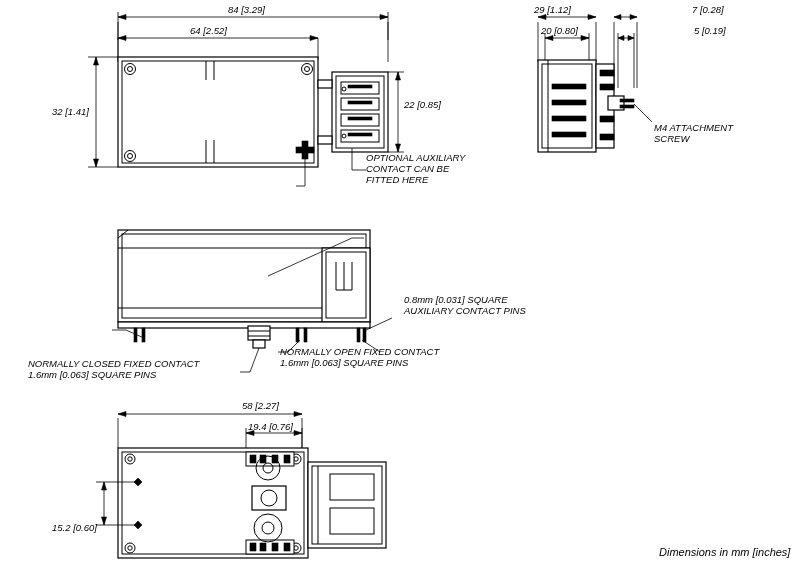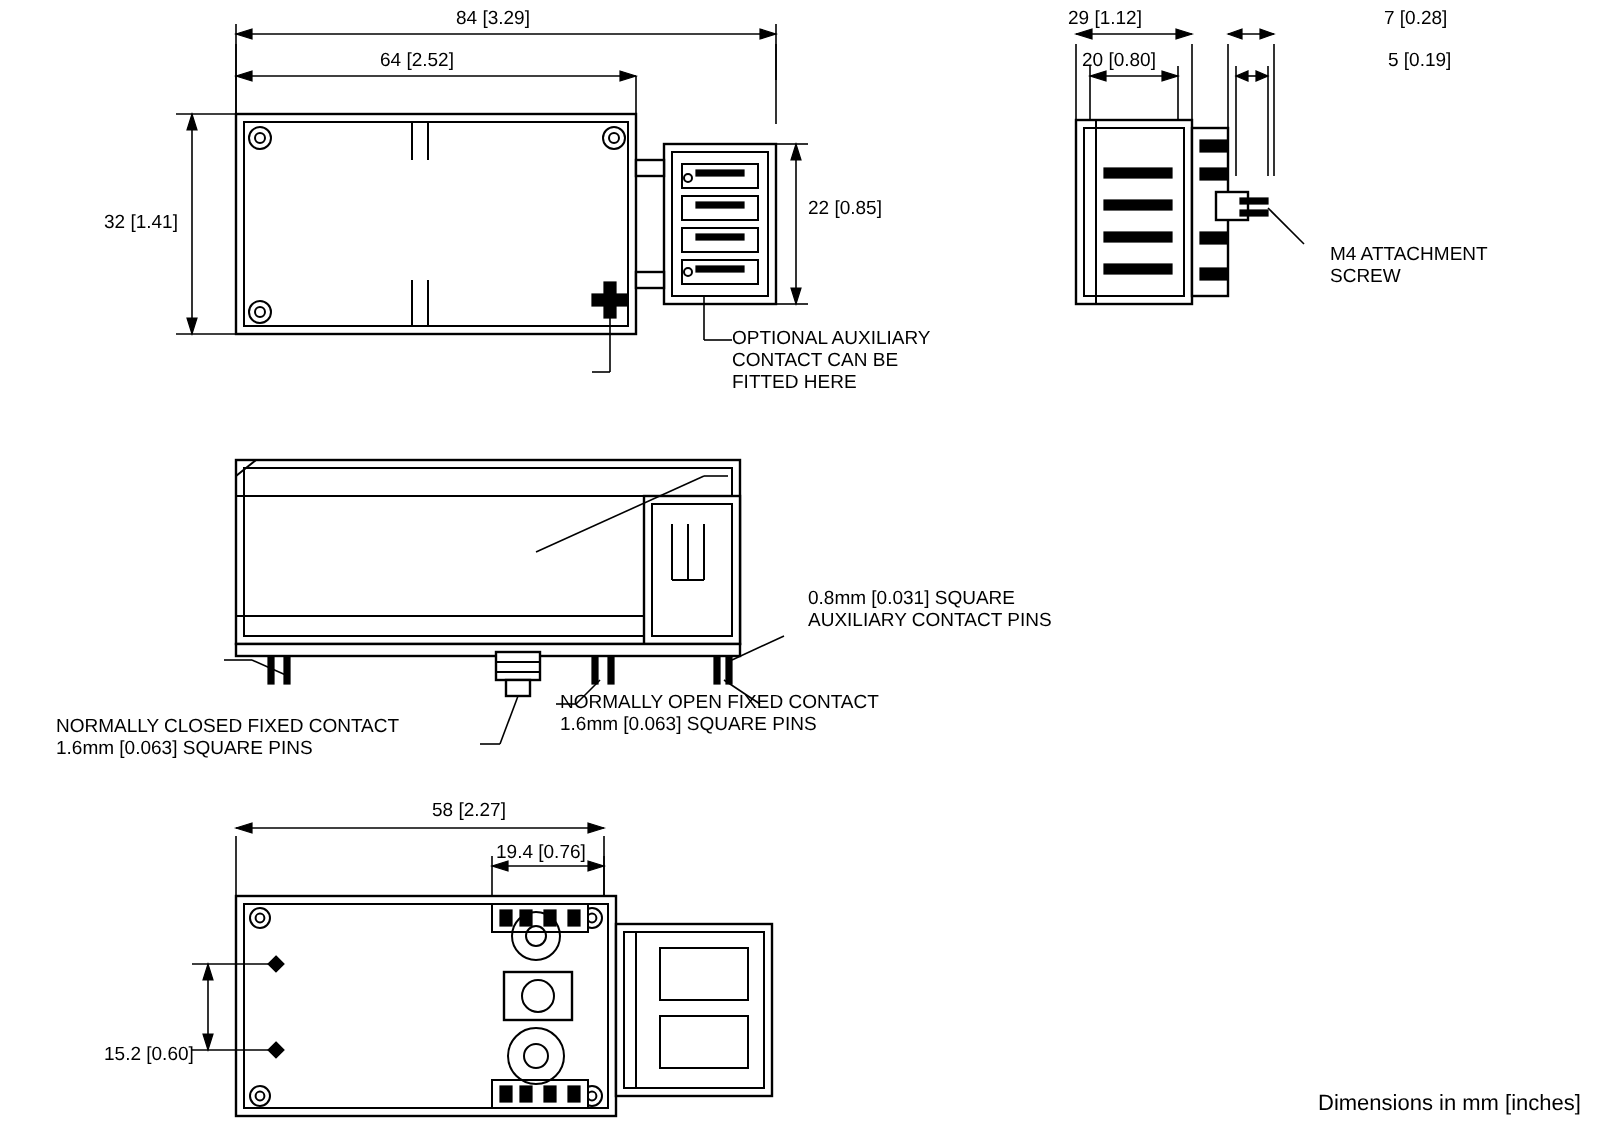--- a/index.html
+++ b/index.html
@@ -1,18 +1,18 @@
 <!DOCTYPE html>
 <html><head>
 <meta charset="utf-8">
 <style>
   html,body{margin:0;padding:0;background:#ffffff;}
   body{width:805px;height:567px;position:relative;overflow:hidden;
        font-family:"Liberation Sans",sans-serif;color:#000;}
-  #stage{position:absolute;left:0;top:0;width:805px;height:429px;}
+  #stage{position:absolute;left:0;top:0;width:805px;height:429px;font-style:italic;}
   .lbl{position:absolute;font-size:9.5px;line-height:11px;white-space:pre;color:#000;}
   .dim{position:absolute;font-size:9.5px;line-height:11px;white-space:pre;}
   .foot{position:absolute;font-size:11px;white-space:pre;padding-left:19px;}
   svg{position:absolute;left:0;top:0;}
   .ln{stroke:#000;fill:none;}
   .thin{stroke-width:1;}
   .fillw{fill:#fff;stroke:#000;stroke-width:1.2;}
   .fillk{fill:#000;stroke:#000;stroke-width:0.6;}
   .hair{stroke:#000;stroke-width:0.8;fill:none;}
 </style>
@@ -257,37 +257,37 @@
   <polygon class="fillk" points="104,482 101.5,490 106.5,490"></polygon>
   <polygon class="fillk" points="104,525 101.5,517 106.5,517"></polygon>
 
 </svg>
 
 <div class="dim" style="left:228px;top:4px;">84 [3.29]</div>
 <div class="dim" style="left:190px;top:25px;">64 [2.52]</div>
 <div class="dim" style="left:52px;top:106px;">32 [1.41]</div>
 <div class="dim" style="left:404px;top:99px;">22 [0.85]</div>
 
-<div class="lbl" style="left:366px;top:164px;">OPTIONAL AUXILIARY
+<div class="lbl" style="left:366px;top:152px;">OPTIONAL AUXILIARY
 CONTACT CAN BE
 FITTED HERE</div>
 
 <div class="dim" style="left:534px;top:4px;">29 [1.12]</div>
 <div class="dim" style="left:541px;top:25px;">20 [0.80]</div>
 <div class="dim" style="left:692px;top:4px;">7 [0.28]</div>
 <div class="dim" style="left:694px;top:25px;">5 [0.19]</div>
-<div class="lbl" style="left:654px;top:122px;margin-left:11px;">M4 ATTACHMENT
+<div class="lbl" style="left:654px;top:122px;">M4 ATTACHMENT
 SCREW</div>
 
 <div class="lbl" style="left:404px;top:294px;">0.8mm [0.031] SQUARE
 AUXILIARY CONTACT PINS</div>
 <div class="lbl" style="left:28px;top:358px;">NORMALLY CLOSED FIXED CONTACT
 1.6mm [0.063] SQUARE PINS</div>
 <div class="lbl" style="left:280px;top:346px;">NORMALLY OPEN FIXED CONTACT
 1.6mm [0.063] SQUARE PINS</div>
 
-<div class="dim" style="left:178px;top:400px;padding-left:38px;">58 [2.27]</div>
+<div class="dim" style="left:204px;top:400px;padding-left:38px;">58 [2.27]</div>
 <div class="dim" style="left:248px;top:421px;">19.4 [0.76]</div>
 <div class="dim" style="left:52px;top:522px;">15.2 [0.60]</div>
 
 <div class="foot" style="left:640px;top:546px;">Dimensions in mm [inches]</div>
 
 </div>
 
 </body></html>

